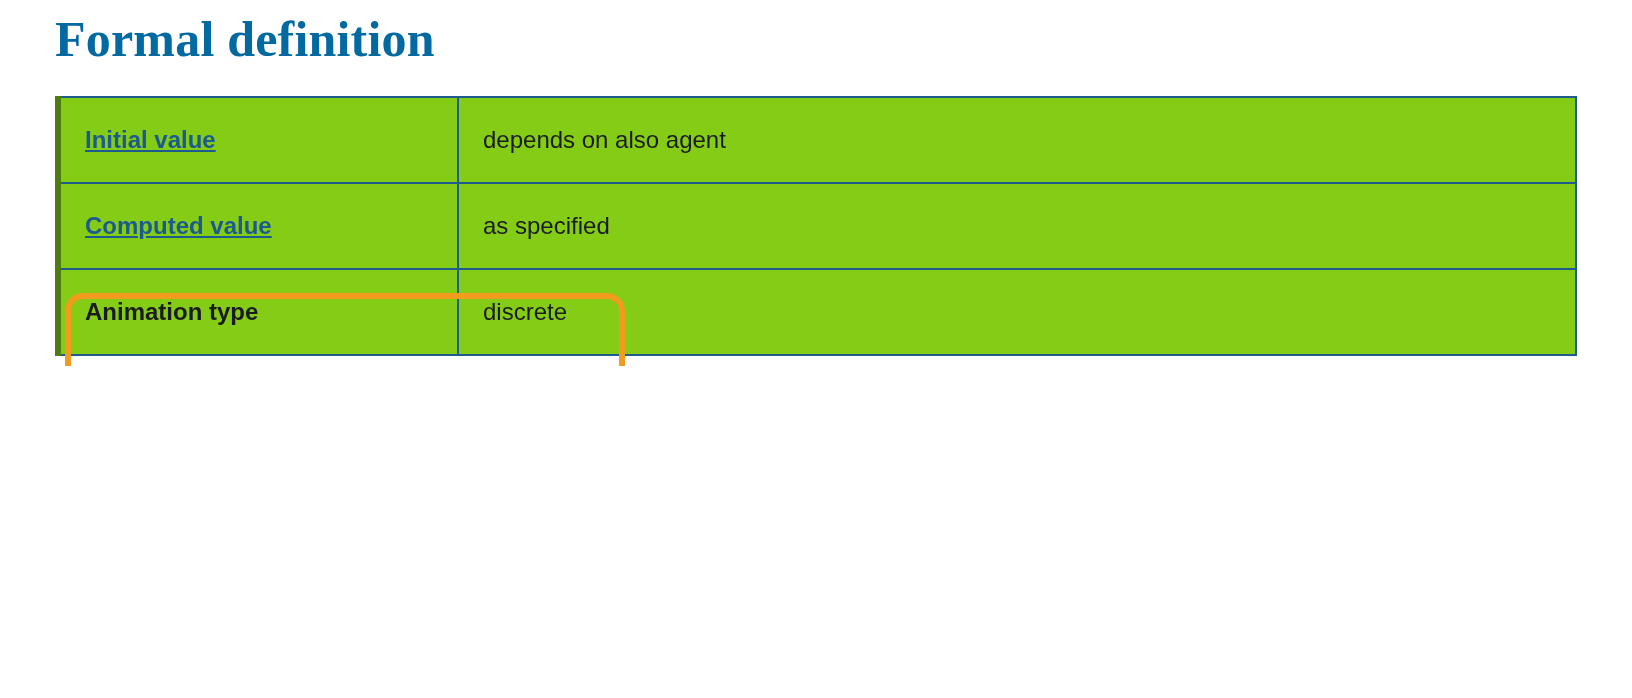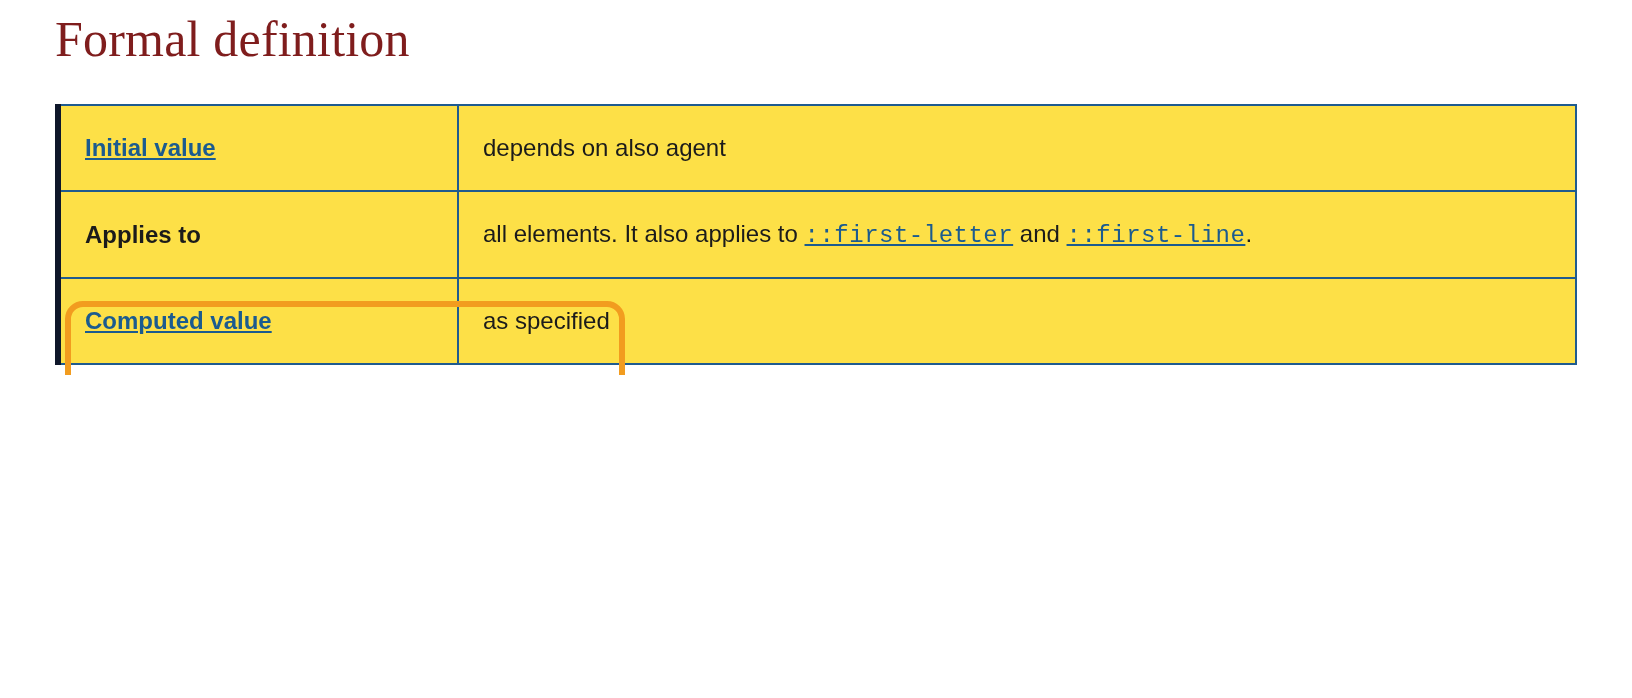--- a/index.html
+++ b/index.html
@@ -9,31 +9,31 @@
     }
     body {
       background: #fff;
       font-family: -apple-system, BlinkMacSystemFont, "Segoe UI", Helvetica, Arial, sans-serif;
       padding: 10px 55px;
       font-size: 24px;
       color: #1b1b1b;
     }
     h2.heading {
       font-family: Georgia, "Times New Roman", ui-serif, serif;
-      font-weight: 400;
+      font-weight: 700;
       font-size: 50px;
       letter-spacing: 0.2px;
-      color: #7f1d1d;
-      margin-bottom: 36px;
+      color: #0369a1;
+      margin-bottom: 28px;
     }
     .def-table {
       border-collapse: collapse;
       width: 100%;
-      border-left: 6px solid #0f172a;
-      background: #fde047;
+      border-left: 6px solid #4d7c0f;
+      background: #84cc16;
     }
     .def-table th,
     .def-table td {
       text-align: left;
       padding: 28px 24px;
       border: 2px solid #1f5b8f;
       vertical-align: middle;
       font-weight: 400;
     }
     .def-table th {
@@ -72,28 +72,26 @@
   <table class="def-table">
     <tbody>
       <tr>
         <th>
           <a href="#" class="link">Initial value</a>
         </th>
         <td>depends on also agent</td>
       </tr>
       <tr>
         <th>
-          <span style="font-weight:700">Applies to</span>
+          <a href="#" class="link">Computed value</a>
         </th>
-        <td>
-          <span>all elements. It also applies to </span><a href="#" class="code-link">::first-letter</a><span> and </span><a href="#" class="code-link">::first-line</a><span>.</span>
-        </td>
+        <td>as specified</td>
       </tr>
       <tr>
         <th>
-          <a href="#" class="link">Computed value</a>
+          <span style="font-weight:700">Animation type</span>
         </th>
-        <td>as specified</td>
+        <td>discrete</td>
       </tr>
     </tbody>
   </table>
   <div class="highlight-box" style="top:197px; left:10px; width:560px; height:92px;"></div>
 </div>
 
 </body></html>

